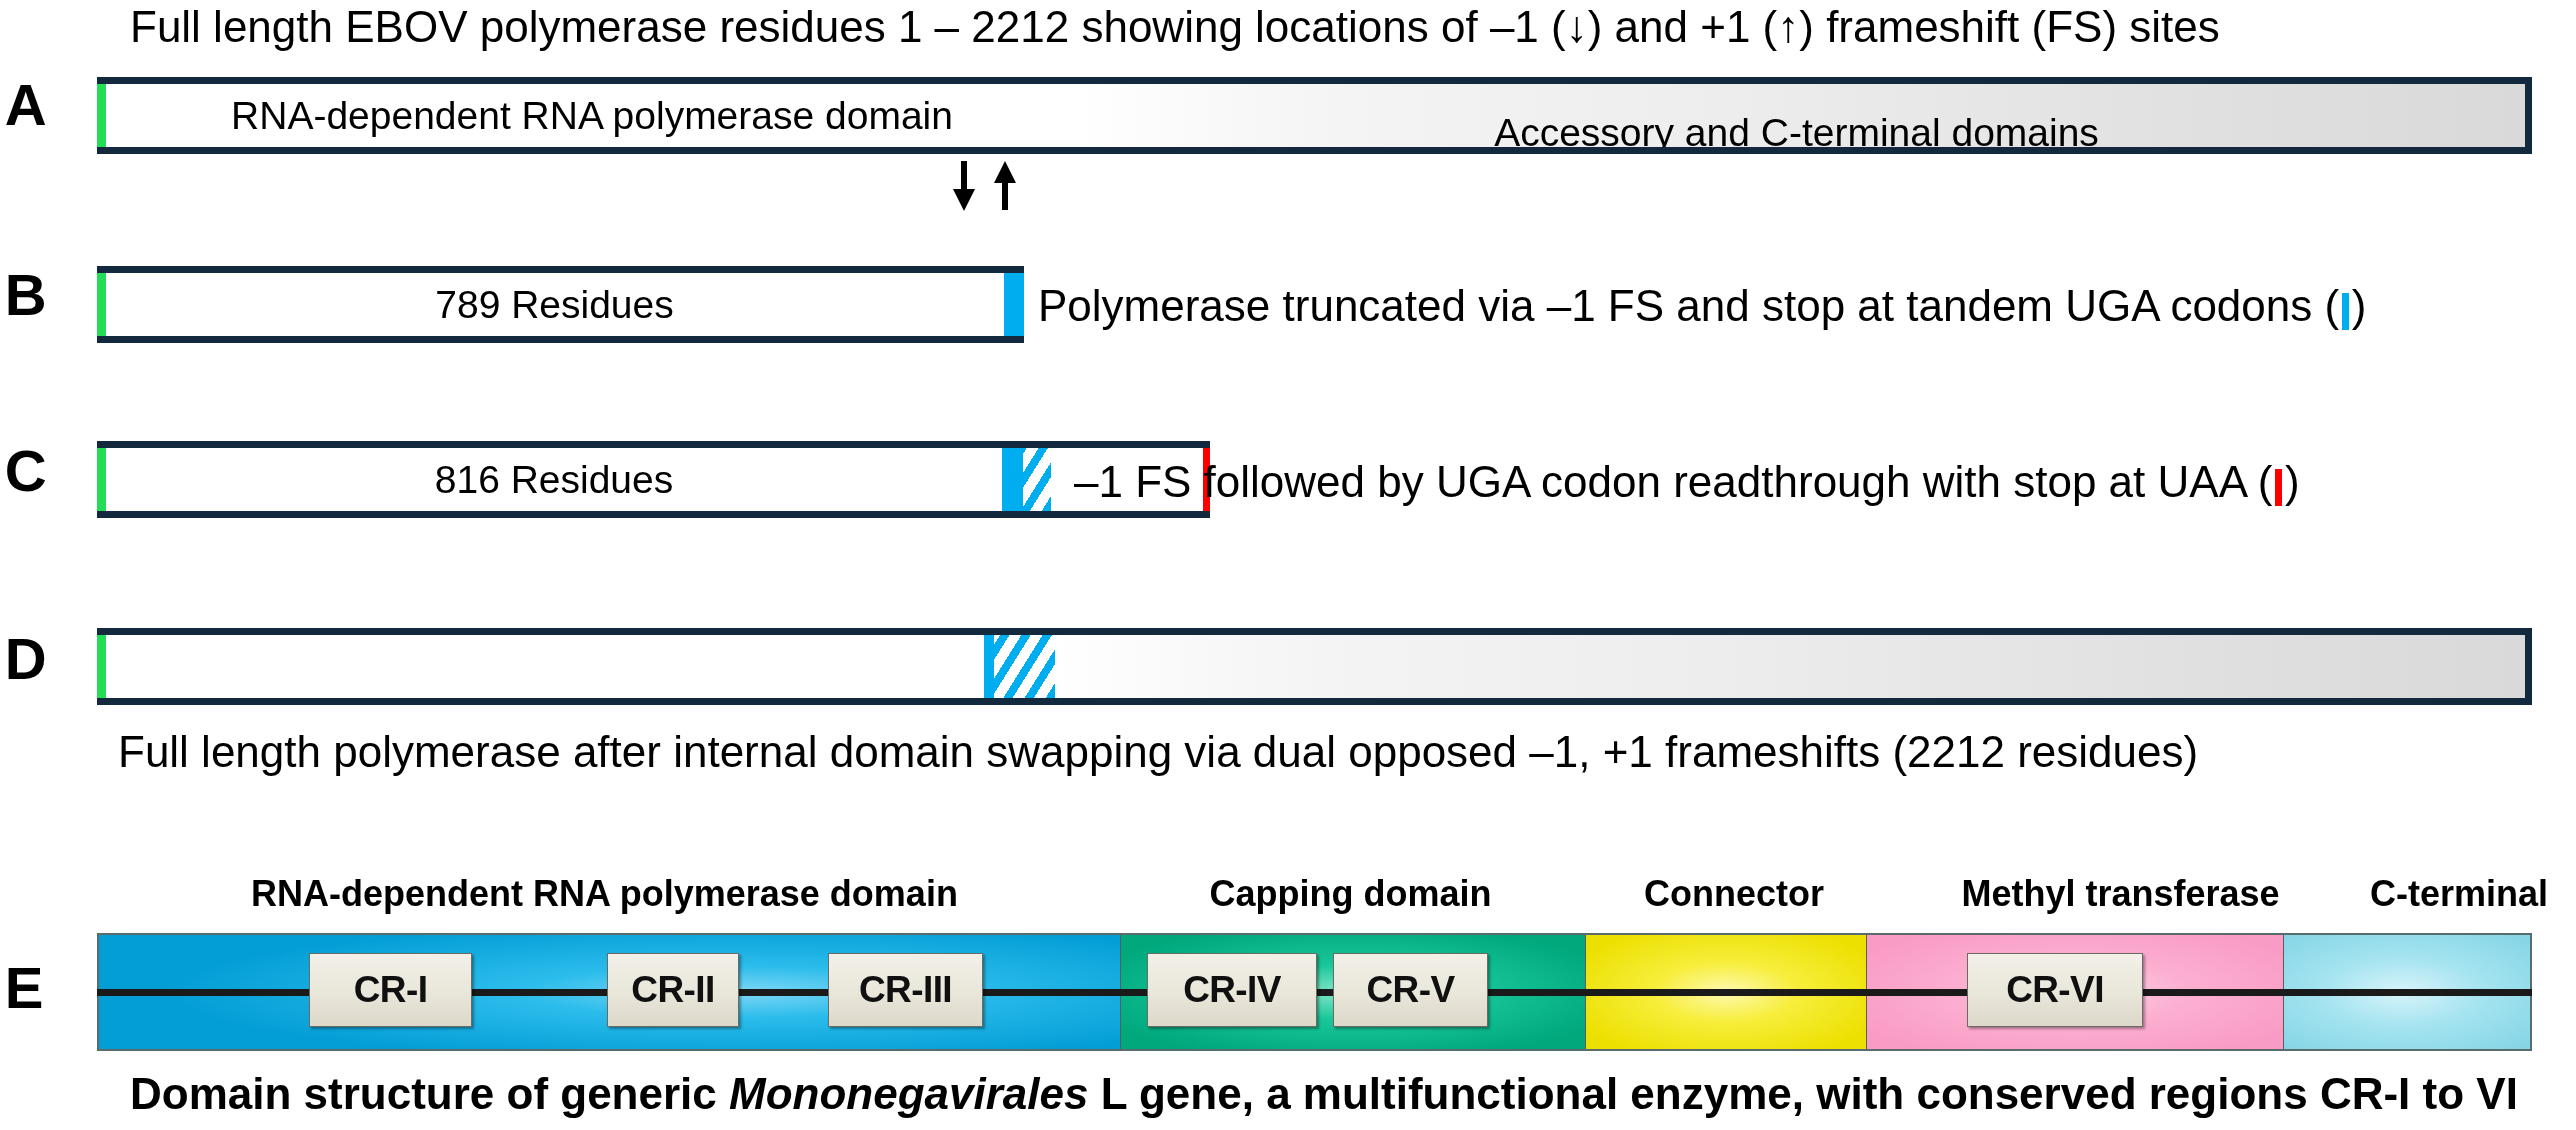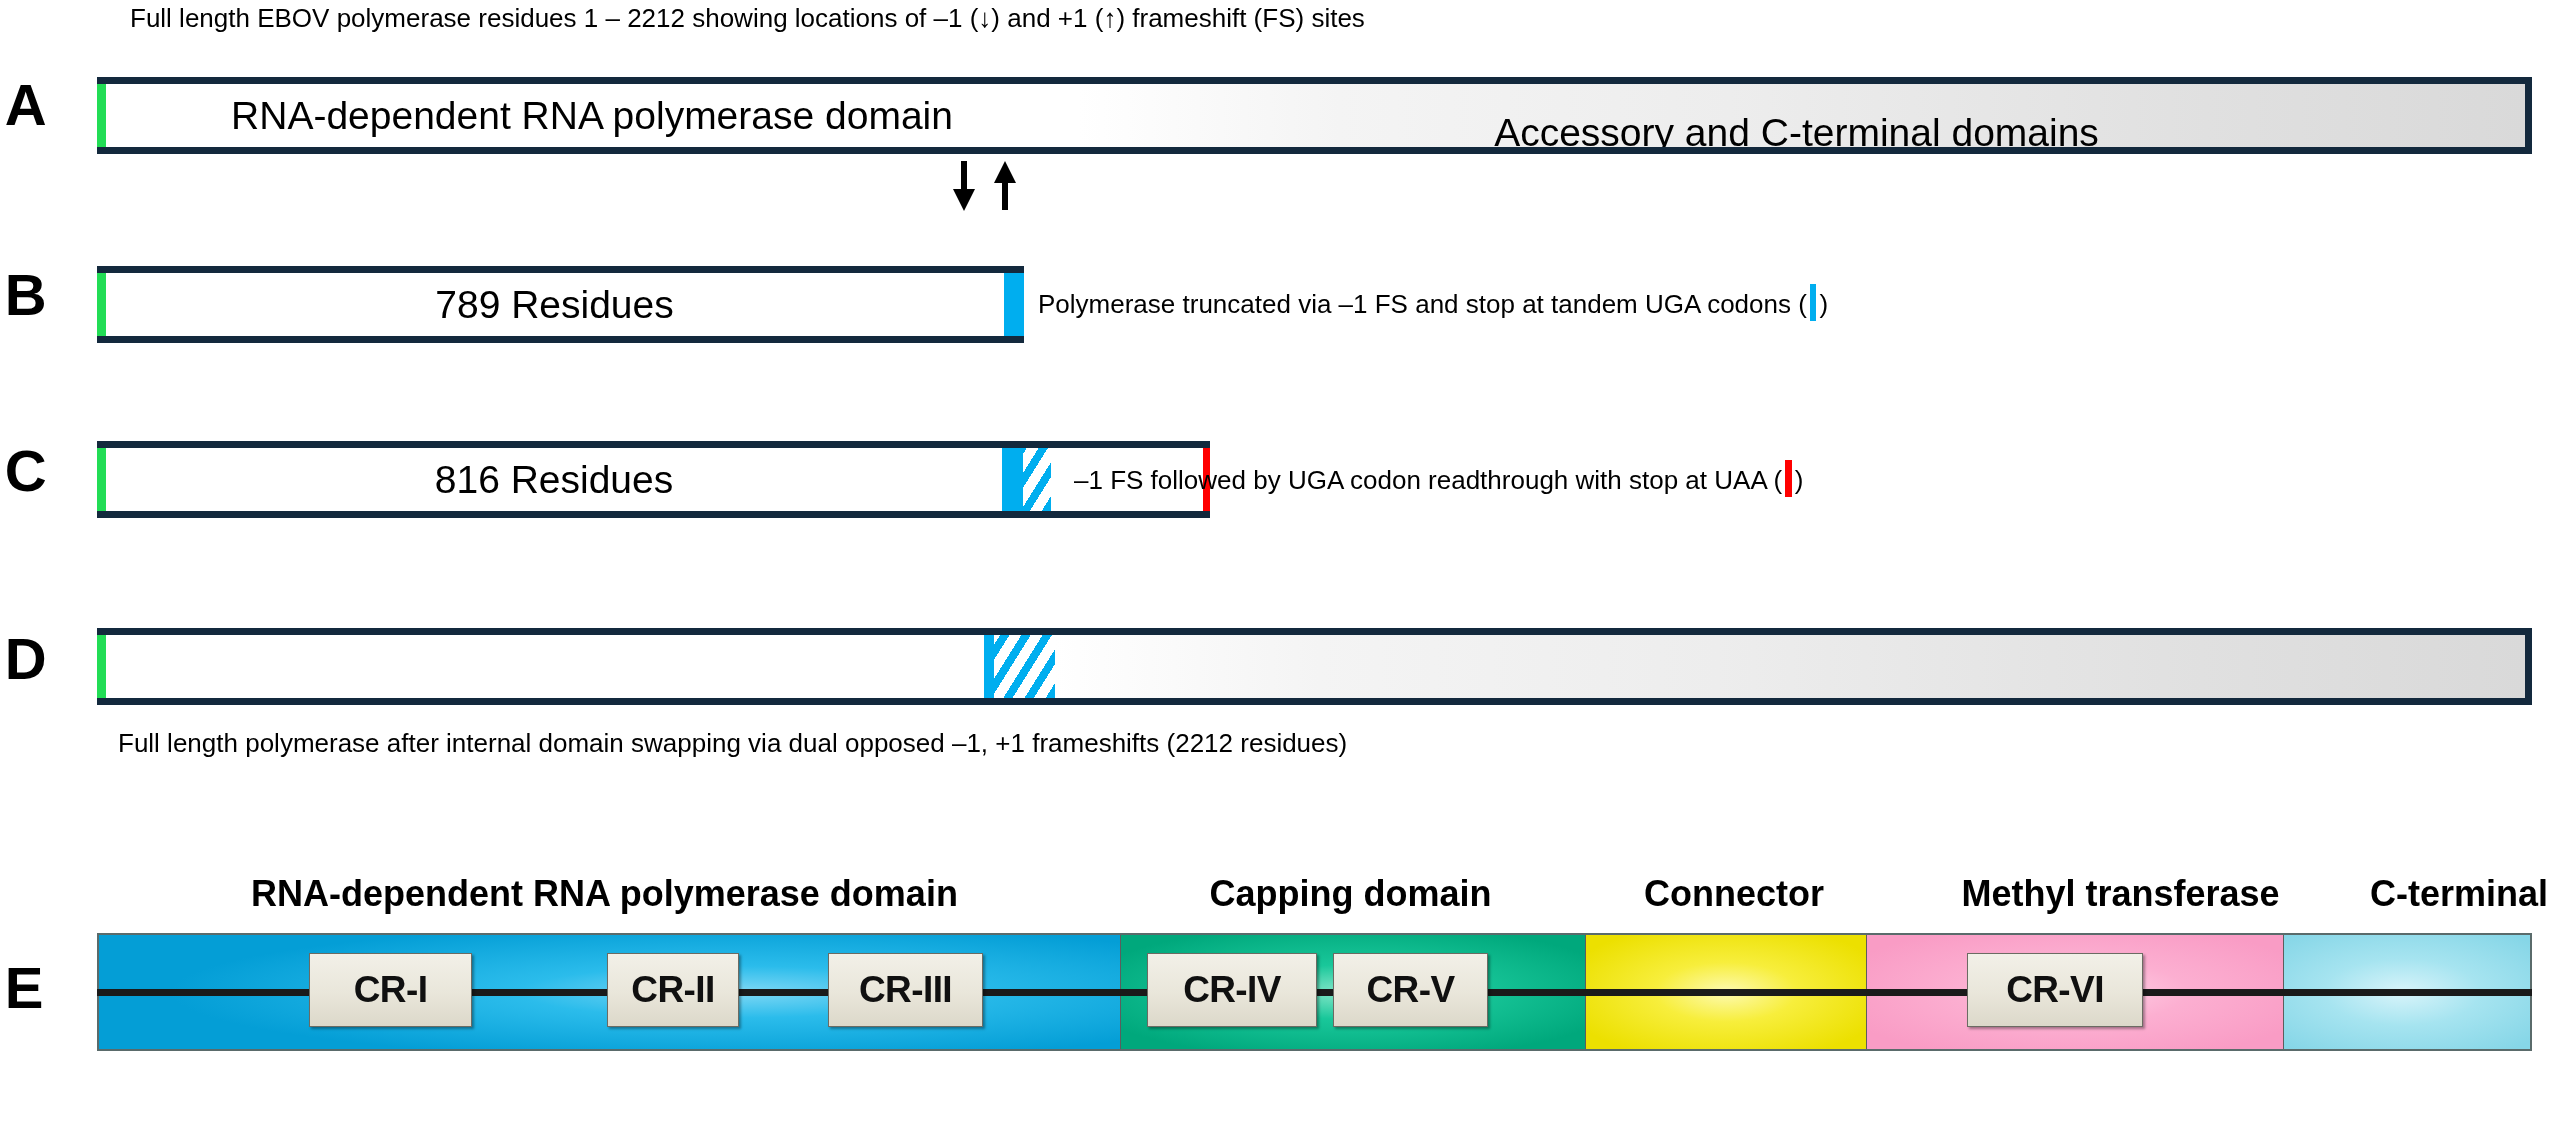--- a/index.html
+++ b/index.html
@@ -7,21 +7,21 @@
     width:2576px;height:1130px;background:#ffffff;
     font-family:"Liberation Sans", sans-serif;
     -webkit-font-smoothing:antialiased;
     position:relative;overflow:hidden;
   }
   .fig{position:absolute;left:0;top:0;width:2576px;height:1130px;}
 
   
   .caption{
     position:absolute;
-    font-size:26px;
+    font-size:44px;
     color:#000000;
     white-space:nowrap;
     line-height:1;
   }
   .caption-bold{font-weight:bold;}
   .caption em{font-style:italic;}
 
   
   .panel-letter{
     position:absolute;
@@ -212,15 +212,16 @@
 
   <div class="eLine" style="left:97px;width:2435px;top:989px;"></div>
 
   <div class="crbox" style="left:309px;top:953px;width:163px;height:74px;">CR-I</div>
   <div class="crbox" style="left:607px;top:953px;width:132px;height:74px;">CR-II</div>
   <div class="crbox" style="left:828px;top:953px;width:155px;height:74px;">CR-III</div>
   <div class="crbox" style="left:1147px;top:953px;width:170px;height:74px;text-align:center;">CR-IV</div>
   <div class="crbox" style="left:1333px;top:953px;width:155px;height:74px;">CR-V</div>
   <div class="crbox" style="left:1967px;top:953px;width:176px;height:74px;">CR-VI</div>
 
+  <div class="caption caption-bold" style="left:130px;top:1072px;"><span>Domain structure of generic </span><em>Mononegavirales</em><span> L gene, a multifunctional enzyme, with conserved regions CR-I to VI</span></div>
 
 </div>
 
 
 </body></html>

